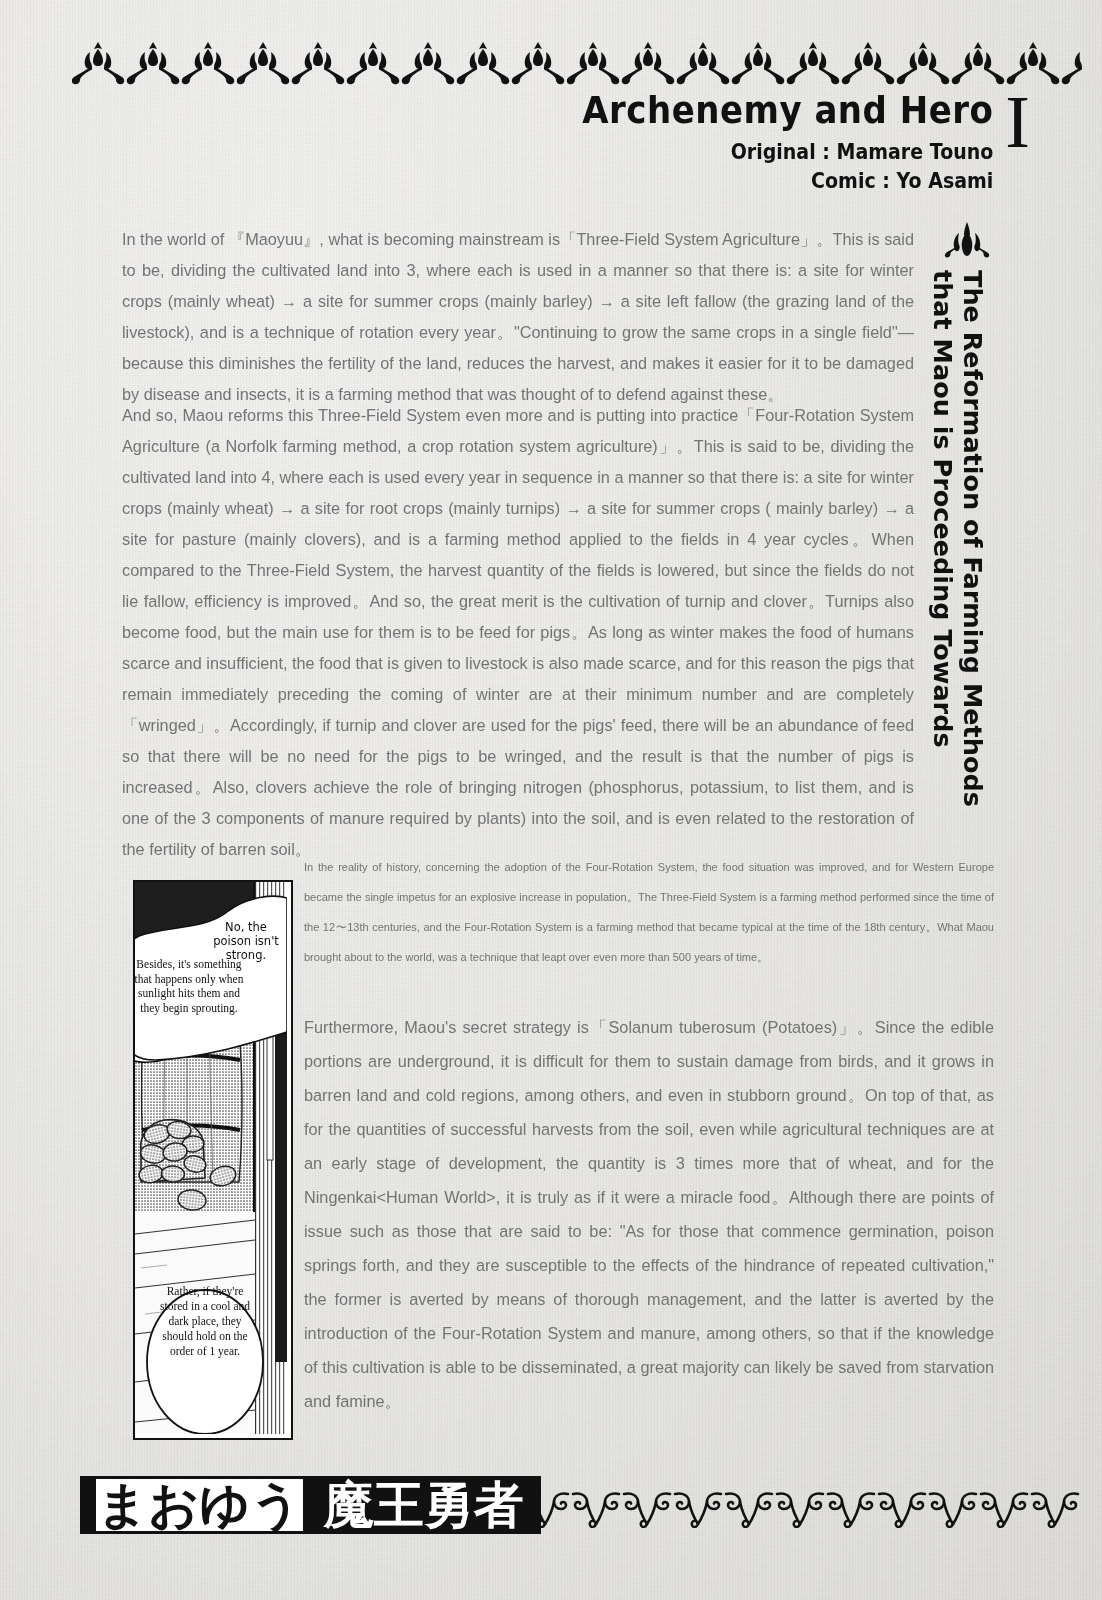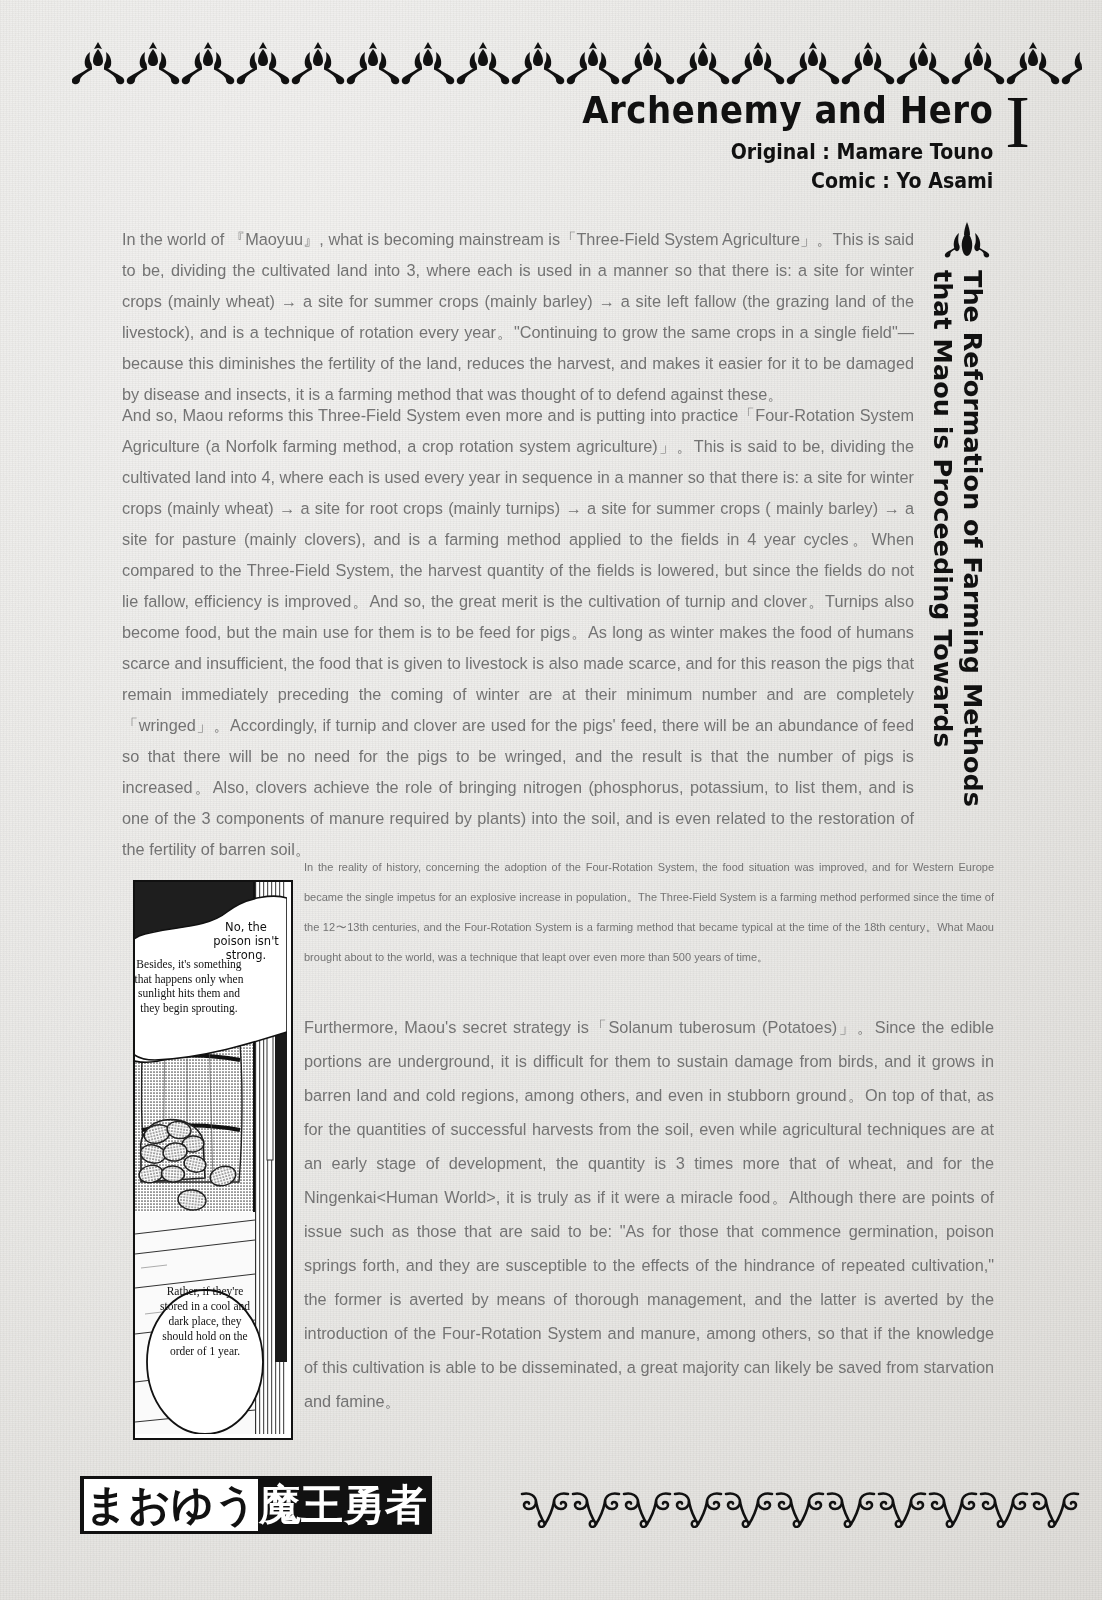--- a/index.html
+++ b/index.html
@@ -96,24 +96,25 @@
   #manga-panel svg{display:block;}
 
   
   #bottom-logo{
     position:absolute;left:80px;top:1477px;height:56px;
     display:flex;align-items:center;
   }
   .logo-box{
     background:#111;color:#fff;
     font-family:"DejaVu Sans", sans-serif;
-    font-weight:bold;font-size:42px;line-height:52px;
-    padding:0 2px;letter-spacing:0px;
+    font-weight:bold;font-size:50px;line-height:52px;
+    padding:0 14px;letter-spacing:0px;
     display:flex;align-items:center;height:54px;
     border:2px solid #111;
+    gap:20px;
   }
   .logo-box .kana{color:#111;background:#fff;padding:0 1px;}
   .logo-box .kanji{color:#fff;background:#111;padding:0 1px;}
 
   #bottom-ornament{
     position:absolute;left:520px;top:1480px;width:560px;height:48px;overflow:hidden;
   }
 </style>
 </head>
 <body>

